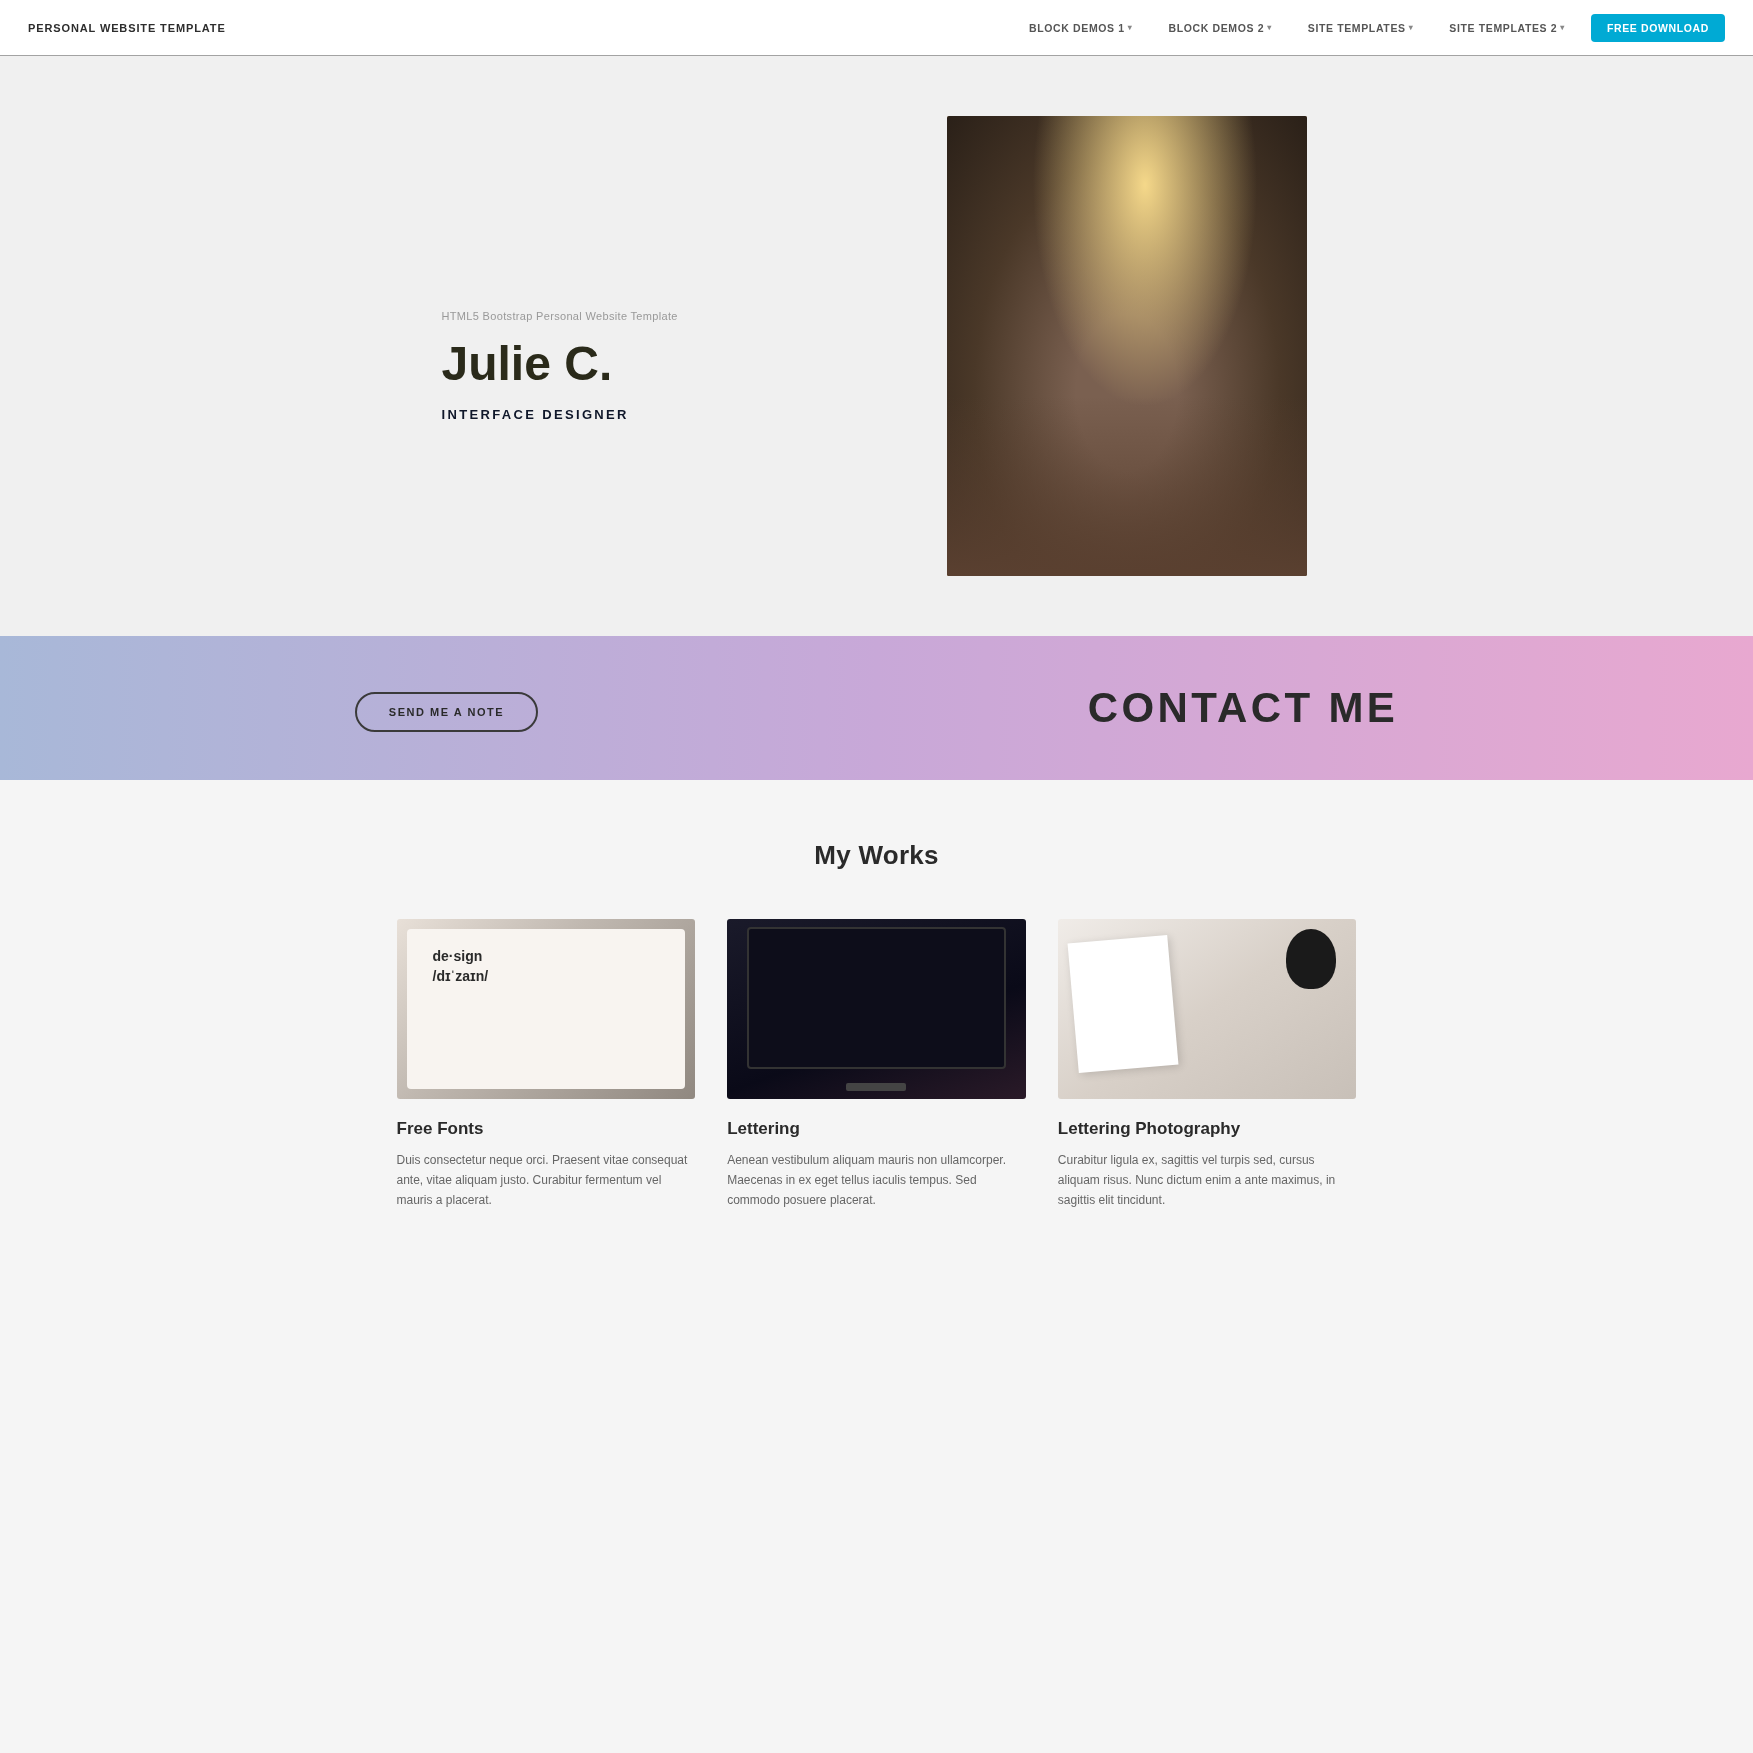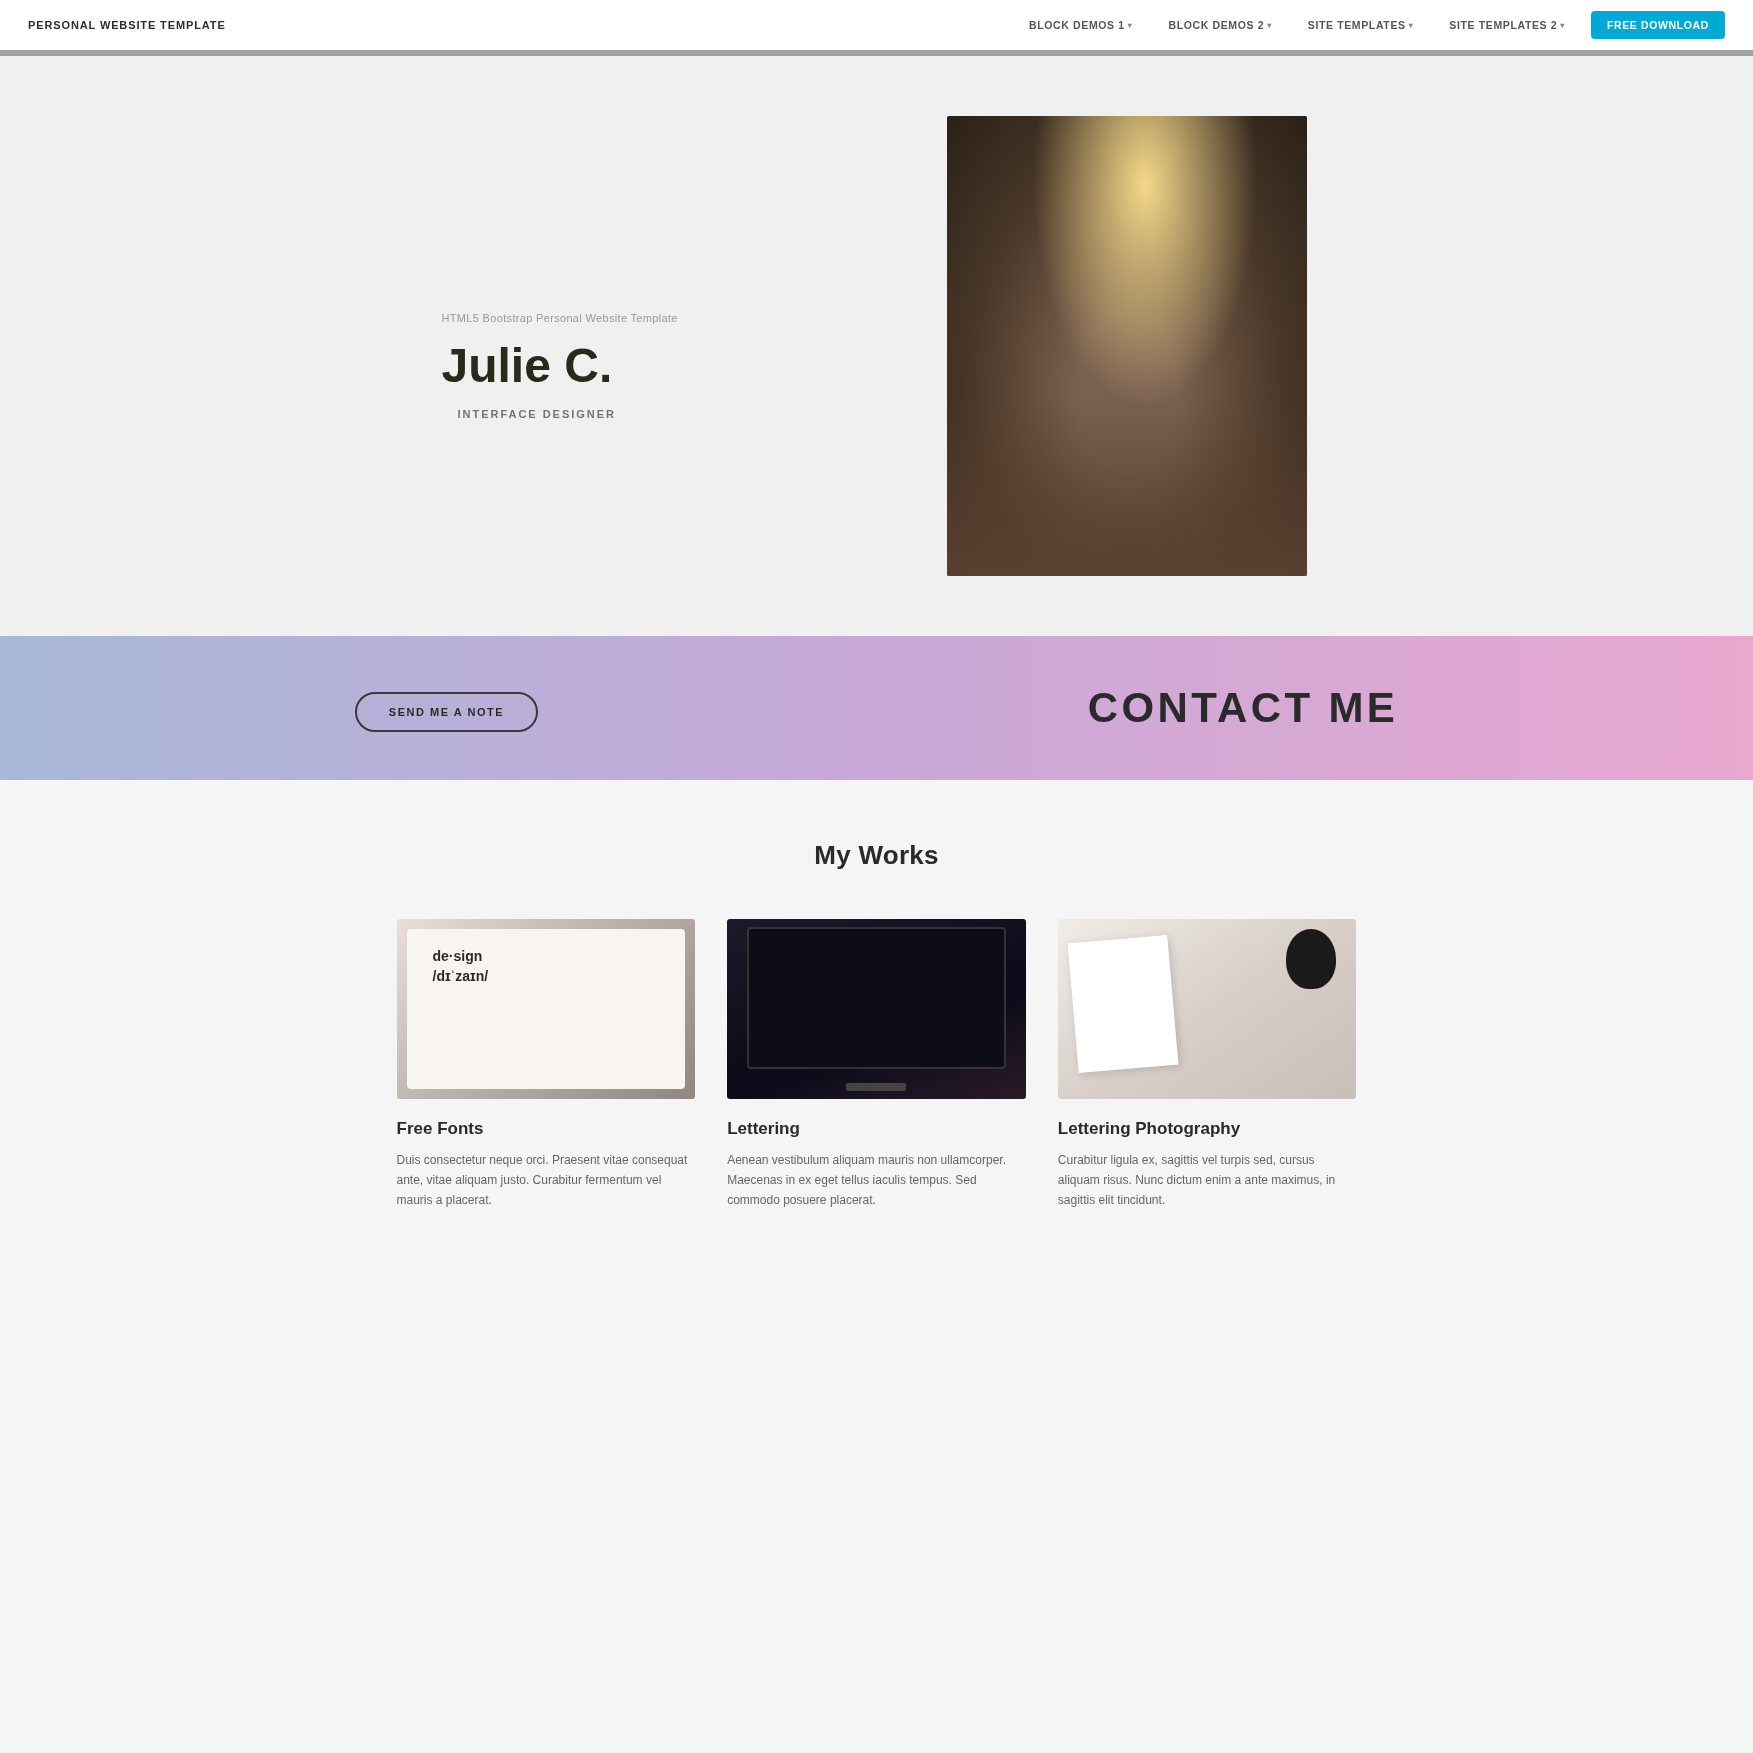--- a/index.html
+++ b/index.html
@@ -6,21 +6,21 @@
     body { font-family: 'Helvetica Neue', Arial, sans-serif; background: #f5f5f5; color: #333; min-width: 900px; }
 
     
     .navbar {
       display: flex;
       align-items: center;
       justify-content: space-between;
       background: #fff;
       padding: 17px 28px;
       height: 56px;
-      border-bottom: 6px solid #a3a3a3;
+      border-bottom: 1px solid #a3a3a3;
       position: relative;
       z-index: 100;
     }
     .navbar-brand {
       font-size: 11px;
       font-weight: 700;
       letter-spacing: 0.08em;
       color: #2d2d2d;
       text-transform: uppercase;
     }
@@ -84,26 +84,25 @@
       letter-spacing: 0.03em;
     }
     .hero-name {
       font-size: 48px;
       font-weight: 800;
       color: #2a2a1a;
       line-height: 1.1;
       margin-bottom: 16px;
     }
     .hero-role {
-      font-size: 11px;
+      font-size: 13px;
       font-weight: 600;
       letter-spacing: 0.18em;
-      color: #737373;
-      text-transform: uppercase;
-      margin-left: 16px;
+      color: #0f172a;
+      text-transform: uppercase;
     }
     .hero-image-wrap {
       flex: 1;
       max-width: 370px;
       display: flex;
       justify-content: center;
     }
     .hero-image {
       width: 360px;
       height: 460px;

